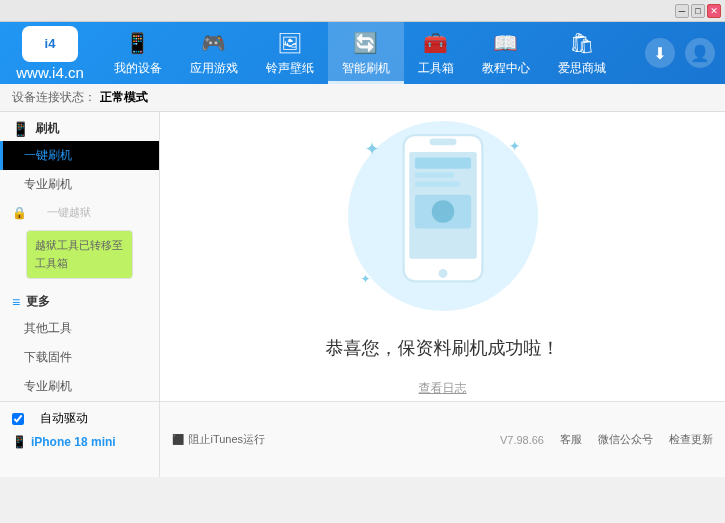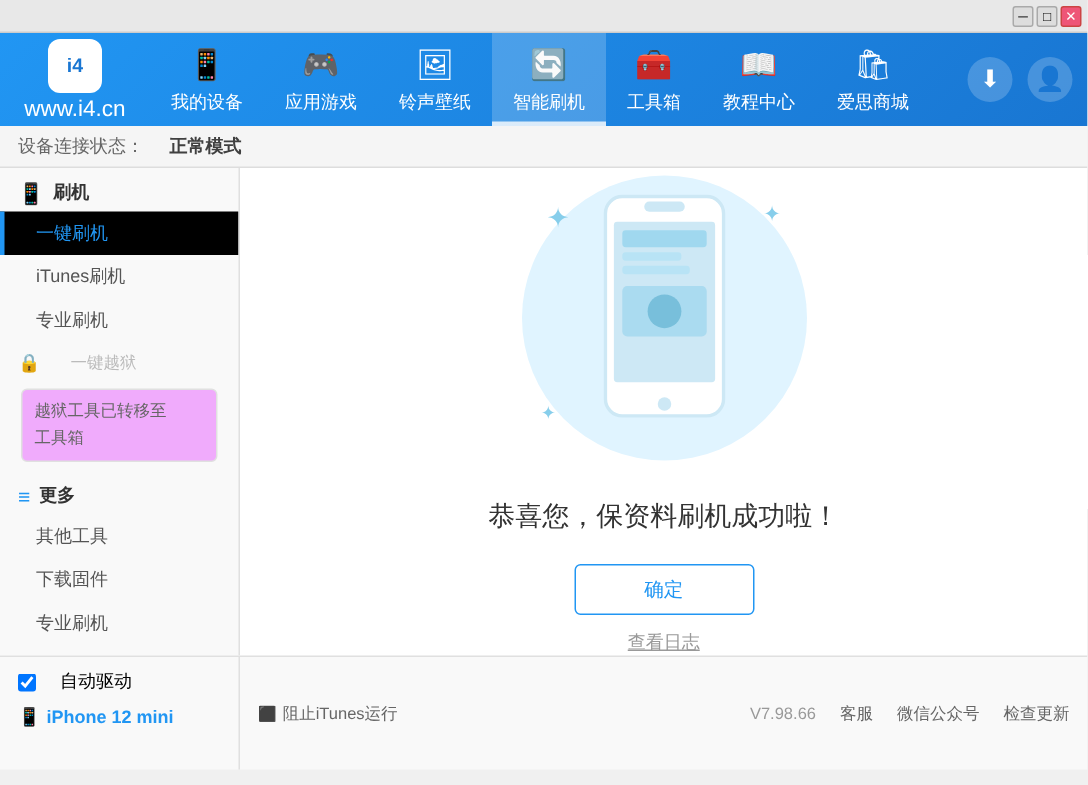--- a/index.html
+++ b/index.html
@@ -39,21 +39,21 @@
     .logo-area {
       width: 100px;
       display: flex;
       flex-direction: column;
       align-items: center;
       justify-content: center;
       padding: 0 8px;
       color: white;
     }
     .logo-icon {
-      width: 36px; height: 36px;
+      width: 56px; height: 36px;
       background: white;
       border-radius: 8px;
       display: flex;
       align-items: center;
       justify-content: center;
       color: #2196F3;
       font-weight: bold;
       font-size: 16px;
       margin-bottom: 2px;
     }
@@ -108,24 +108,23 @@
     
     .status-bar {
       height: 28px;
       background: #f5f5f5;
       border-bottom: 1px solid #ddd;
       display: flex;
       align-items: center;
       padding: 0 12px;
       font-size: 12px;
       color: #333;
-      gap: 13px;
     }
     .status-label { color: #666; }
-    .status-value { color: #404040; font-weight: bold; margin-left: 4px; text-align: center; }
+    .status-value { color: #000000; font-weight: bold; margin-left: 4px; text-align: center; }
 
     
     .sidebar {
       width: 160px;
       background: #f9f9f9;
       border-right: 1px solid #e0e0e0;
       overflow-y: auto;
       flex-shrink: 0;
     }
     .sidebar-group-title {
@@ -151,22 +150,22 @@
     }
     .sidebar-section-title {
       display: flex;
       align-items: center;
       padding: 6px 12px;
       color: #999;
       font-size: 11px;
     }
     .sidebar-section-title .icon { margin-right: 4px; font-size: 12px; }
     .sidebar-info-box {
-      margin: 4px 14px;
-      background: #f0abfc;
+      margin: 4px 26px;
+      background: #bef264;
       border: 1px solid #e0e0e0;
       border-radius: 4px;
       padding: 6px 8px;
       font-size: 11px;
       color: #666;
       line-height: 1.6;
     }
 
     
     .content {
@@ -415,23 +414,20 @@
   <div class="sidebar">
 
     <div class="sidebar-group-title">
       <span class="icon">📱</span>
       <span>刷机</span>
     </div>
     <div class="sidebar-item active">
       <span>一键刷机</span>
     </div>
     <div class="sidebar-item">
-      <span>iTunes刷机</span>
-    </div>
-    <div class="sidebar-item">
       <span>专业刷机</span>
     </div>
 
     <div class="sidebar-section-title">
       <span class="icon" style="color:#bbb;">🔒</span>
       <span style="color:#bbb;margin-left:16px;">一键越狱</span>
     </div>
     <div class="sidebar-info-box">
       <span>越狱工具已转移至<br>工具箱</span>
     </div>
@@ -469,38 +465,37 @@
         <rect x="15" y="38" width="35" height="5" rx="2" fill="#b8e3f5"></rect>
         <rect x="15" y="46" width="40" height="5" rx="2" fill="#b8e3f5"></rect>
         <rect x="15" y="58" width="50" height="30" rx="3" fill="#87CEEB" opacity="0.5"></rect>
         <circle cx="40" cy="73" r="10" fill="#63b3d1" opacity="0.7"></circle>
       </svg>
 
     </div>
 
     <div class="success-text">恭喜您，保资料刷机成功啦！</div>
 
-    <button class="confirm-btn">确定</button>
 
     <div class="secondary-link">查看日志</div>
   </div>
 </div>
 
 <div class="bottom-area">
   <div class="bottom-sidebar">
     <div class="checkbox-row">
       <label class="checkbox-label">
         <input type="checkbox" checked="" style="">
         <span>自动驱动</span>
       </label>
     </div>
     <div class="device-info">
       <div class="device-name">
         <span class="phone-icon">📱</span>
-        <span>iPhone 12 mini</span>
+        <span>iPhone 18 mini</span>
       </div>
 
     </div>
   </div>
 
   <div class="bottom-status">
     <div class="stop-itunes">
       <span class="stop-itunes-icon">⬛</span>
       <span>阻止iTunes运行</span>
     </div>

